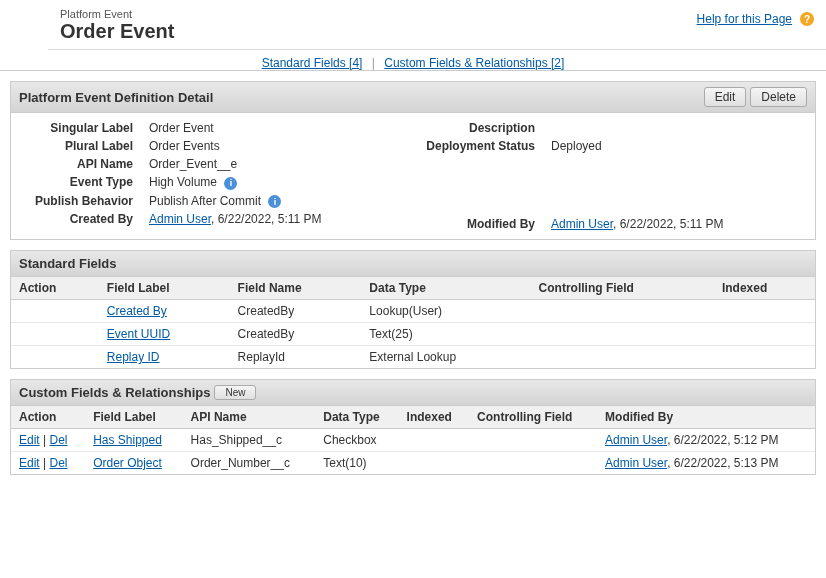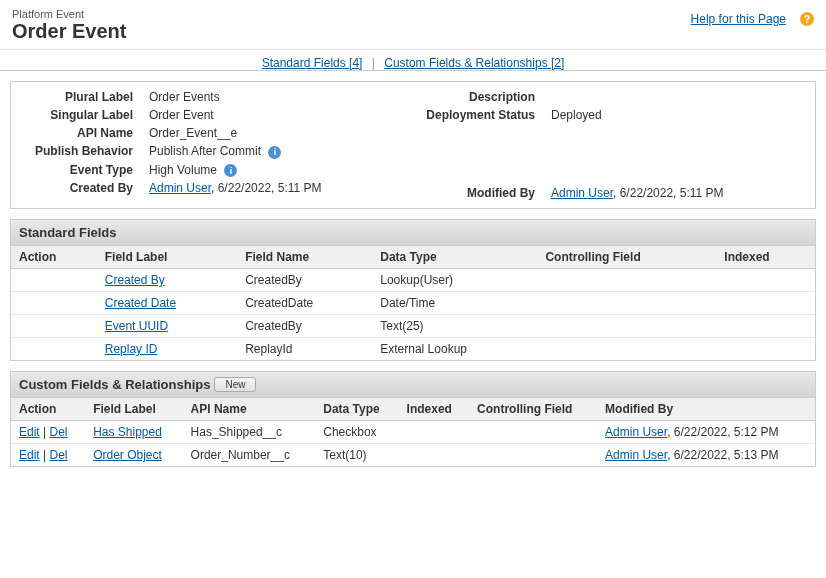--- a/index.html
+++ b/index.html
@@ -13,36 +13,37 @@
     }
     a { color: #015ba7; text-decoration: underline; cursor: pointer; }
 
     
     .page-header {
       padding: 8px 12px 6px 12px;
       border-bottom: 1px solid #ddd;
       display: flex;
       justify-content: space-between;
       align-items: flex-start;
+      margin-left: 48px;
     }
     .page-header-left .page-type {
       font-size: 11px;
       color: #555;
     }
     .page-header-left .page-title {
       font-size: 20px;
       font-weight: bold;
       color: #333;
     }
     .help-link {
       font-size: 12px;
       color: #015ba7;
       display: flex;
       align-items: center;
-      gap: 14px;
+      gap: 8px;
       margin-top: 4px;
     }
     .help-icon {
       background: #f5a623;
       color: white;
       border-radius: 50%;
       width: 14px;
       height: 14px;
       display: inline-flex;
       align-items: center;
@@ -193,48 +194,55 @@
   </div>
 </div>
 
 <div class="nav-tabs">
   <a>Standard Fields [4]</a>
   <span class="separator">|</span>
   <a>Custom Fields &amp; Relationships [2]</a>
 </div>
 
 <div class="section">
+  <div class="section-header">
+    <span>Platform Event Definition Detail</span>
+    <div class="section-header-actions">
+      <button class="btn">Edit</button>
+      <button class="btn">Delete</button>
+    </div>
+  </div>
   <div class="detail-body">
     <div class="two-col-detail">
 
       <div class="col-half">
         <div class="inner-grid">
           <div class="inner-row">
+            <div class="lbl">Singular Label</div>
+            <div class="val">Order Event</div>
+          </div>
+          <div class="inner-row">
             <div class="lbl">Plural Label</div>
             <div class="val">Order Events</div>
           </div>
           <div class="inner-row">
-            <div class="lbl">Singular Label</div>
-            <div class="val">Order Event</div>
-          </div>
-          <div class="inner-row">
             <div class="lbl">API Name</div>
             <div class="val">Order_Event__e</div>
+          </div>
+          <div class="inner-row">
+            <div class="lbl">Event Type</div>
+            <div class="val">
+              <span>High Volume</span>
+              <span class="info-icon">i</span>
+            </div>
           </div>
           <div class="inner-row">
             <div class="lbl">Publish Behavior</div>
             <div class="val">
               <span>Publish After Commit</span>
-              <span class="info-icon">i</span>
-            </div>
-          </div>
-          <div class="inner-row">
-            <div class="lbl">Event Type</div>
-            <div class="val">
-              <span>High Volume</span>
               <span class="info-icon">i</span>
             </div>
           </div>
           <div class="inner-row">
             <div class="lbl">Created By</div>
             <div class="val">
               <a>Admin User</a><span>, 6/22/2022, 5:11 PM</span>
             </div>
           </div>
         </div>
@@ -280,28 +288,20 @@
         <th>Controlling Field</th>
         <th>Indexed</th>
       </tr>
     </thead>
     <tbody>
       <tr class="table-row">
         <td></td>
         <td><a>Created By</a></td>
         <td>CreatedBy</td>
         <td>Lookup(User)</td>
-        <td></td>
-        <td></td>
-      </tr>
-      <tr class="table-row">
-        <td></td>
-        <td><a>Created Date</a></td>
-        <td>CreatedDate</td>
-        <td>Date/Time</td>
         <td></td>
         <td></td>
       </tr>
       <tr class="table-row">
         <td></td>
         <td><a>Event UUID</a></td>
         <td>CreatedBy</td>
         <td>Text(25)</td>
         <td></td>
         <td></td>

